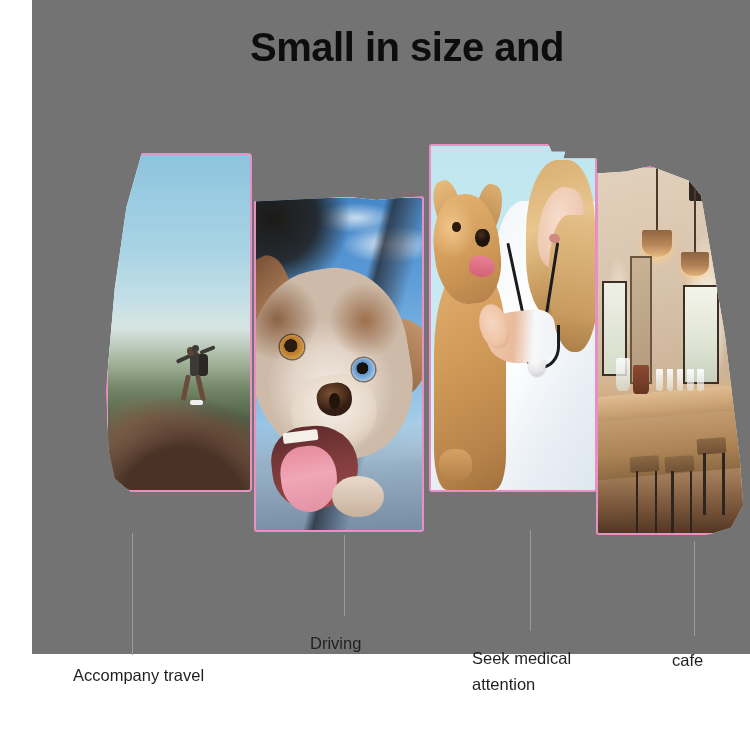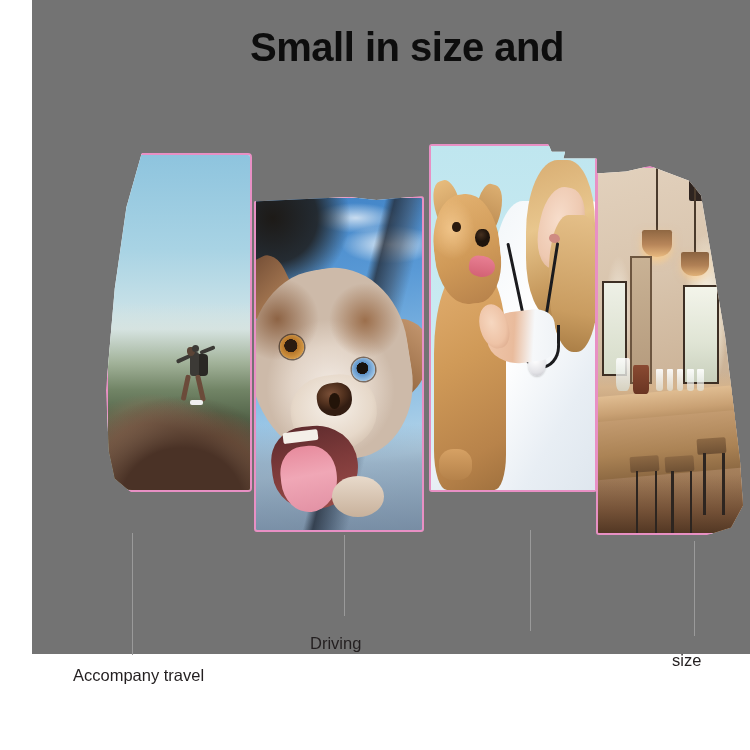--- a/index.html
+++ b/index.html
@@ -558,15 +558,17 @@
     </div>
   </div>
 
   <div class="leader" style="left:100px; top:533px; height:122px;"></div>
   <div class="leader" style="left:312px; top:535px; height:81px;"></div>
   <div class="leader" style="left:498px; top:530px; height:101px;"></div>
   <div class="leader" style="left:662px; top:541px; height:95px;"></div>
 
   <div class="caption" id="cap-travel">Accompany travel</div>
   <div class="caption" id="cap-driving">Driving</div>
-  <div class="caption" id="cap-cafe">size</div>
+  <div class="caption" id="cap-medical">Seek medical
+attention</div>
+  <div class="caption" id="cap-cafe">cafe</div>
 
 </div>
 
 </body></html>

